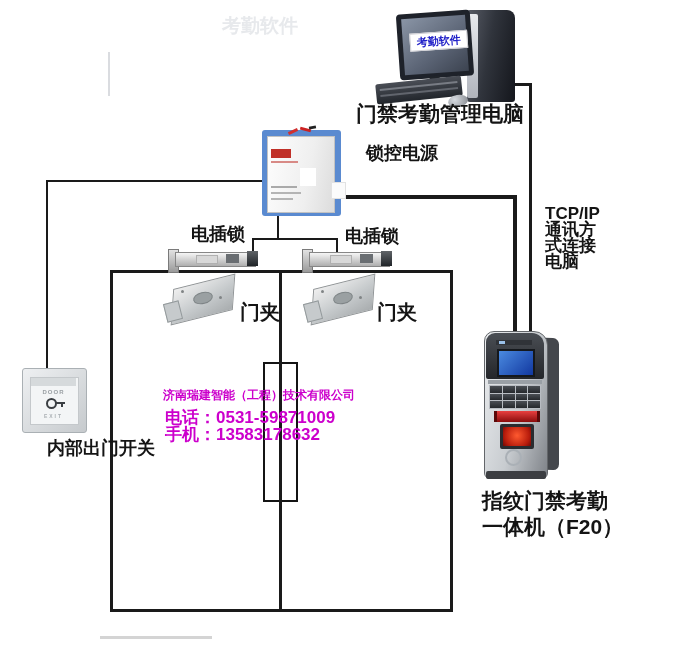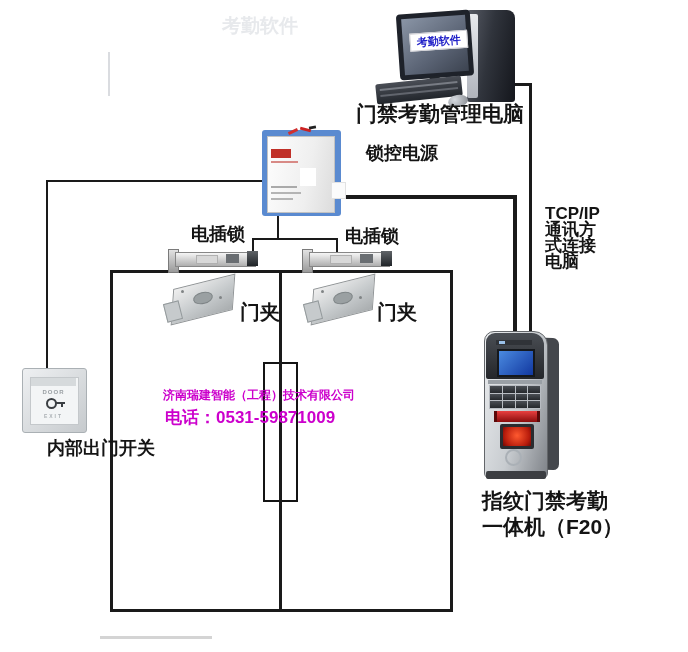--- a/index.html
+++ b/index.html
@@ -234,14 +234,15 @@
   </div>
   <div class="abs fp-swipe"></div>
   <div class="abs fp-sensor"></div>
   <div class="abs fp-ring"></div>
   <div class="abs fp-base"></div>
   <div class="cap" style="left:482px; top:492px; font-size:21px; line-height:18px;text-align:right;">指纹门禁考勤</div>
   <div class="cap" style="left:482px; top:518px; font-size:21px; line-height:18px;">一体机（F20）</div>
 
   <div class="cap magenta" style="left:163px; top:389px; font-size:12px; z-index:30;">济南瑞建智能（工程）技术有限公司</div>
   <div class="cap magenta" style="left:165px; top:409px; font-size:17px; z-index:30;">电话：0531-59871009</div>
+  <div class="cap magenta" style="left:165px; top:426px; font-size:17px; z-index:30;">手机：13583178632</div>
 
 </div>
 
 </body></html>

